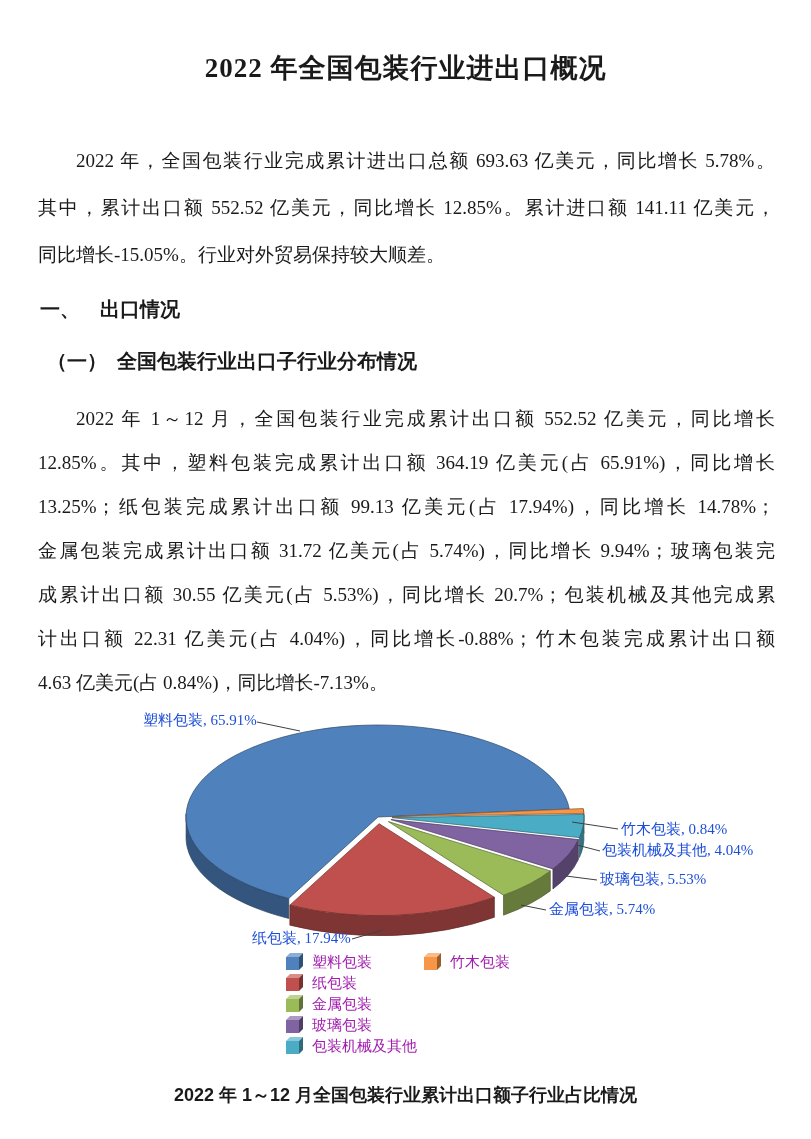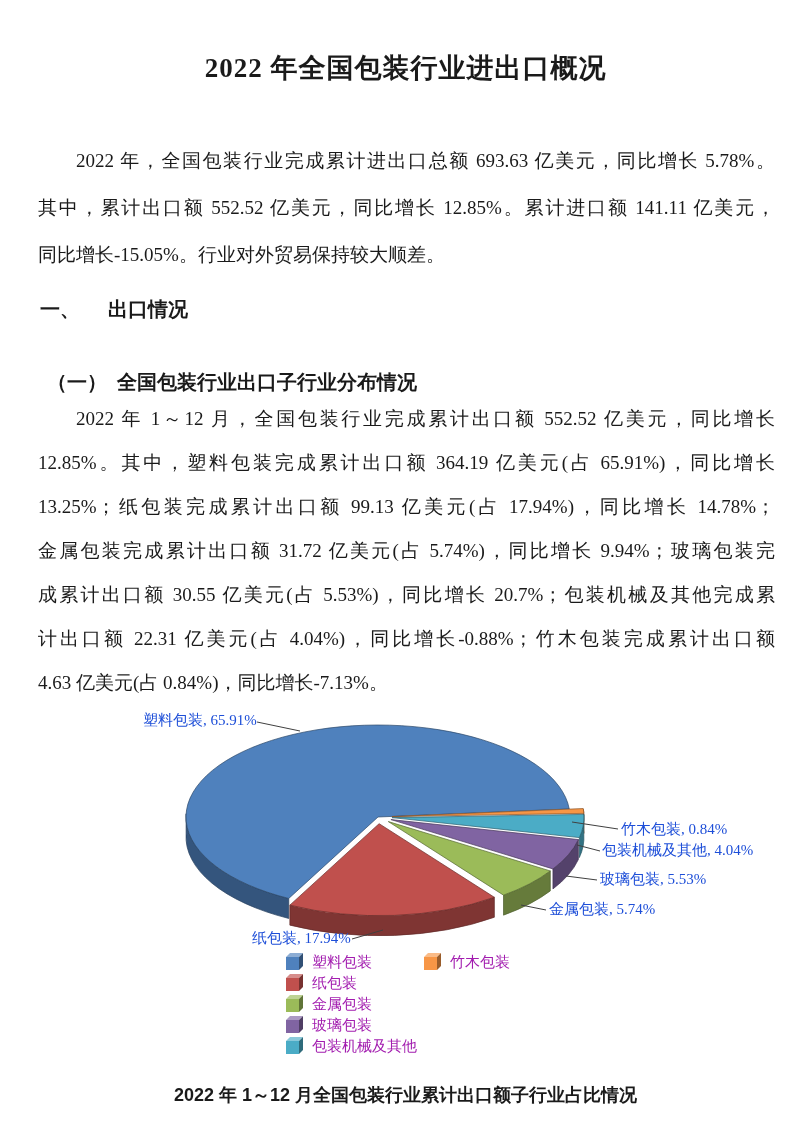--- a/index.html
+++ b/index.html
@@ -17,25 +17,24 @@
   .para .jline.last{text-align-last:left;}
   .p1{top:137px;}
   .p1 .jline{line-height:47px;height:47px;overflow:hidden;}
   .p2{top:397px;}
   .p2 .jline{line-height:44px;height:44px;overflow:hidden;}
   .indent{text-indent:2em;}
   .h1{
     position:absolute;top:296px;left:40px;font-size:20px;font-weight:bold;
     font-family:"Liberation Sans","DejaVu Sans",sans-serif;
   }
-  .h1 .h-label{margin-left:28px;}
+  .h1 .h-label{margin-left:20px;}
   .h2{
     position:absolute;top:348px;left:47px;font-size:20px;font-weight:bold;
     font-family:"Liberation Sans","DejaVu Sans",sans-serif;
-    margin-top:21px;
   }
   .h2 .h-label{margin-left:10px;}
   .chart{position:absolute;top:695px;left:0;width:811px;height:280px;}
   .chart svg{position:absolute;top:0;left:0;}
   .callout{
     position:absolute;font-size:15px;white-space:nowrap;
     font-family:"Liberation Serif","DejaVu Serif",serif;color:#1d4ed8;
   }
   .legend-col{position:absolute;top:952px;display:flex;flex-direction:column;}
   .legend-row{display:flex;align-items:center;height:21px;}

